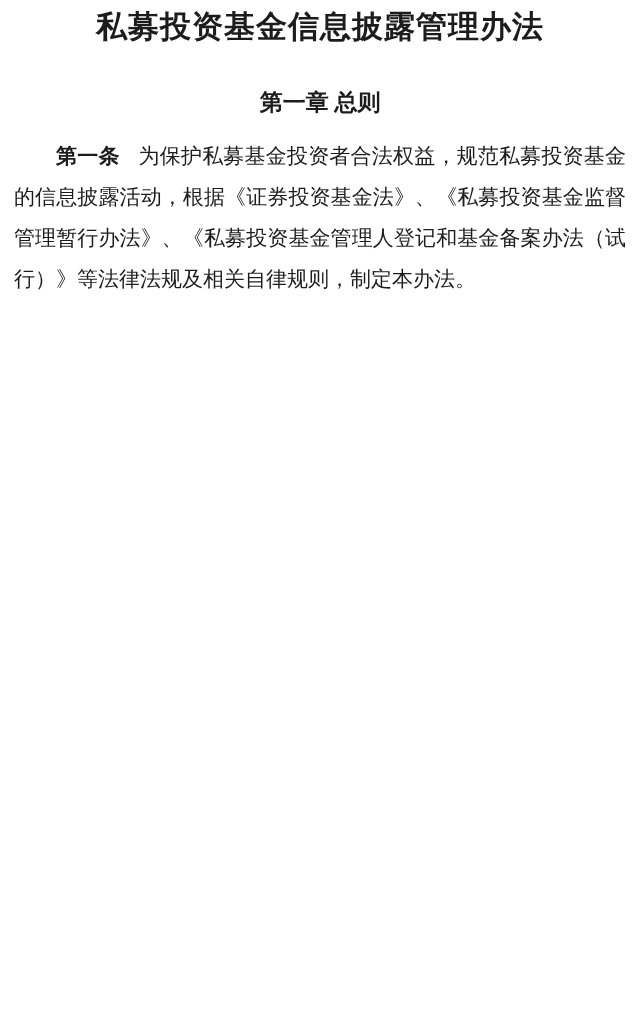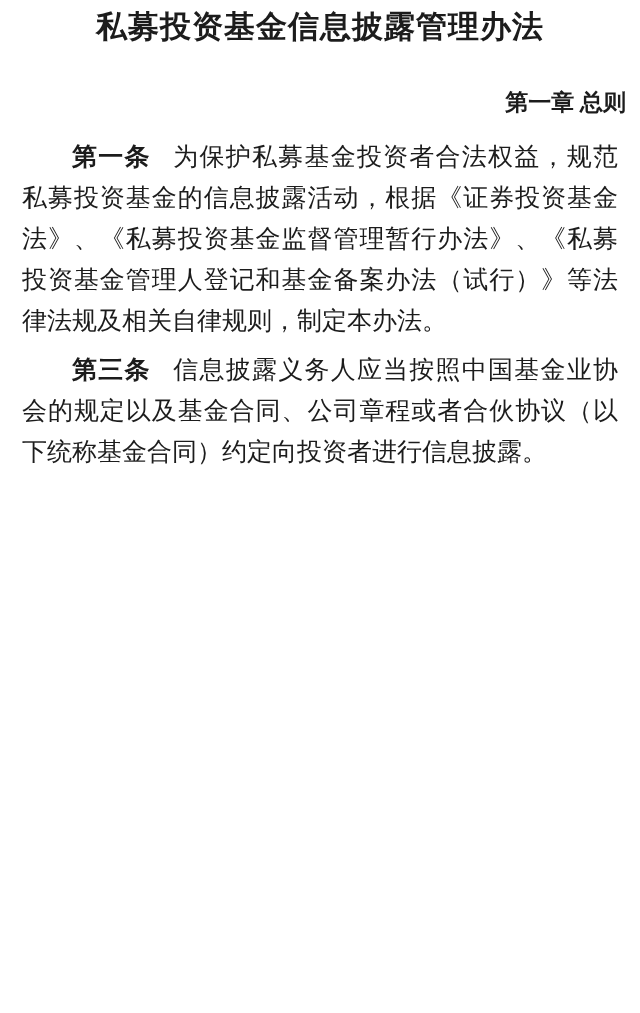--- a/index.html
+++ b/index.html
@@ -25,45 +25,44 @@
     margin: 0;
     text-align: center;
     font-size: 31px;
     font-weight: 700;
     line-height: 42px;
     letter-spacing: 1px;
     font-family: Liberation Serif, serif;
   }
   .chapter-heading {
     margin: 40px 0 0 0;
-    text-align: right;
+    text-align: center;
     font-size: 23px;
     font-weight: 700;
     line-height: 30px;
   }
   .doc-body {
     margin-top: 18px;
   }
   .para {
-    margin: 8px;
-    font-size: 25px;
+    margin: 0;
+    font-size: 21px;
     line-height: 41px;
     text-align: justify;
     text-align-last: left;
     text-indent: 2em;
   }
   .article-label {
     font-weight: 700;
     margin-right: 0.9em;
   }
 </style>
 </head>
 <body>
 
 <div class="page">
   <h1 class="doc-title">私募投资基金信息披露管理办法</h1>
   <h2 class="chapter-heading">第一章 总则</h2>
 
   <div class="doc-body">
     <p class="para"><span class="article-label">第一条</span><span>为保护私募基金投资者合法权益，规范私募投资基金的信息披露活动，根据《证券投资基金法》、《私募投资基金监督管理暂行办法》、《私募投资基金管理人登记和基金备案办法（试行）》等法律法规及相关自律规则，制定本办法。</span></p>
-    <p class="para"><span class="article-label">第三条</span><span>信息披露义务人应当按照中国基金业协会的规定以及基金合同、公司章程或者合伙协议（以下统称基金合同）约定向投资者进行信息披露。</span></p>
   </div>
 </div>
 
 </body></html>

